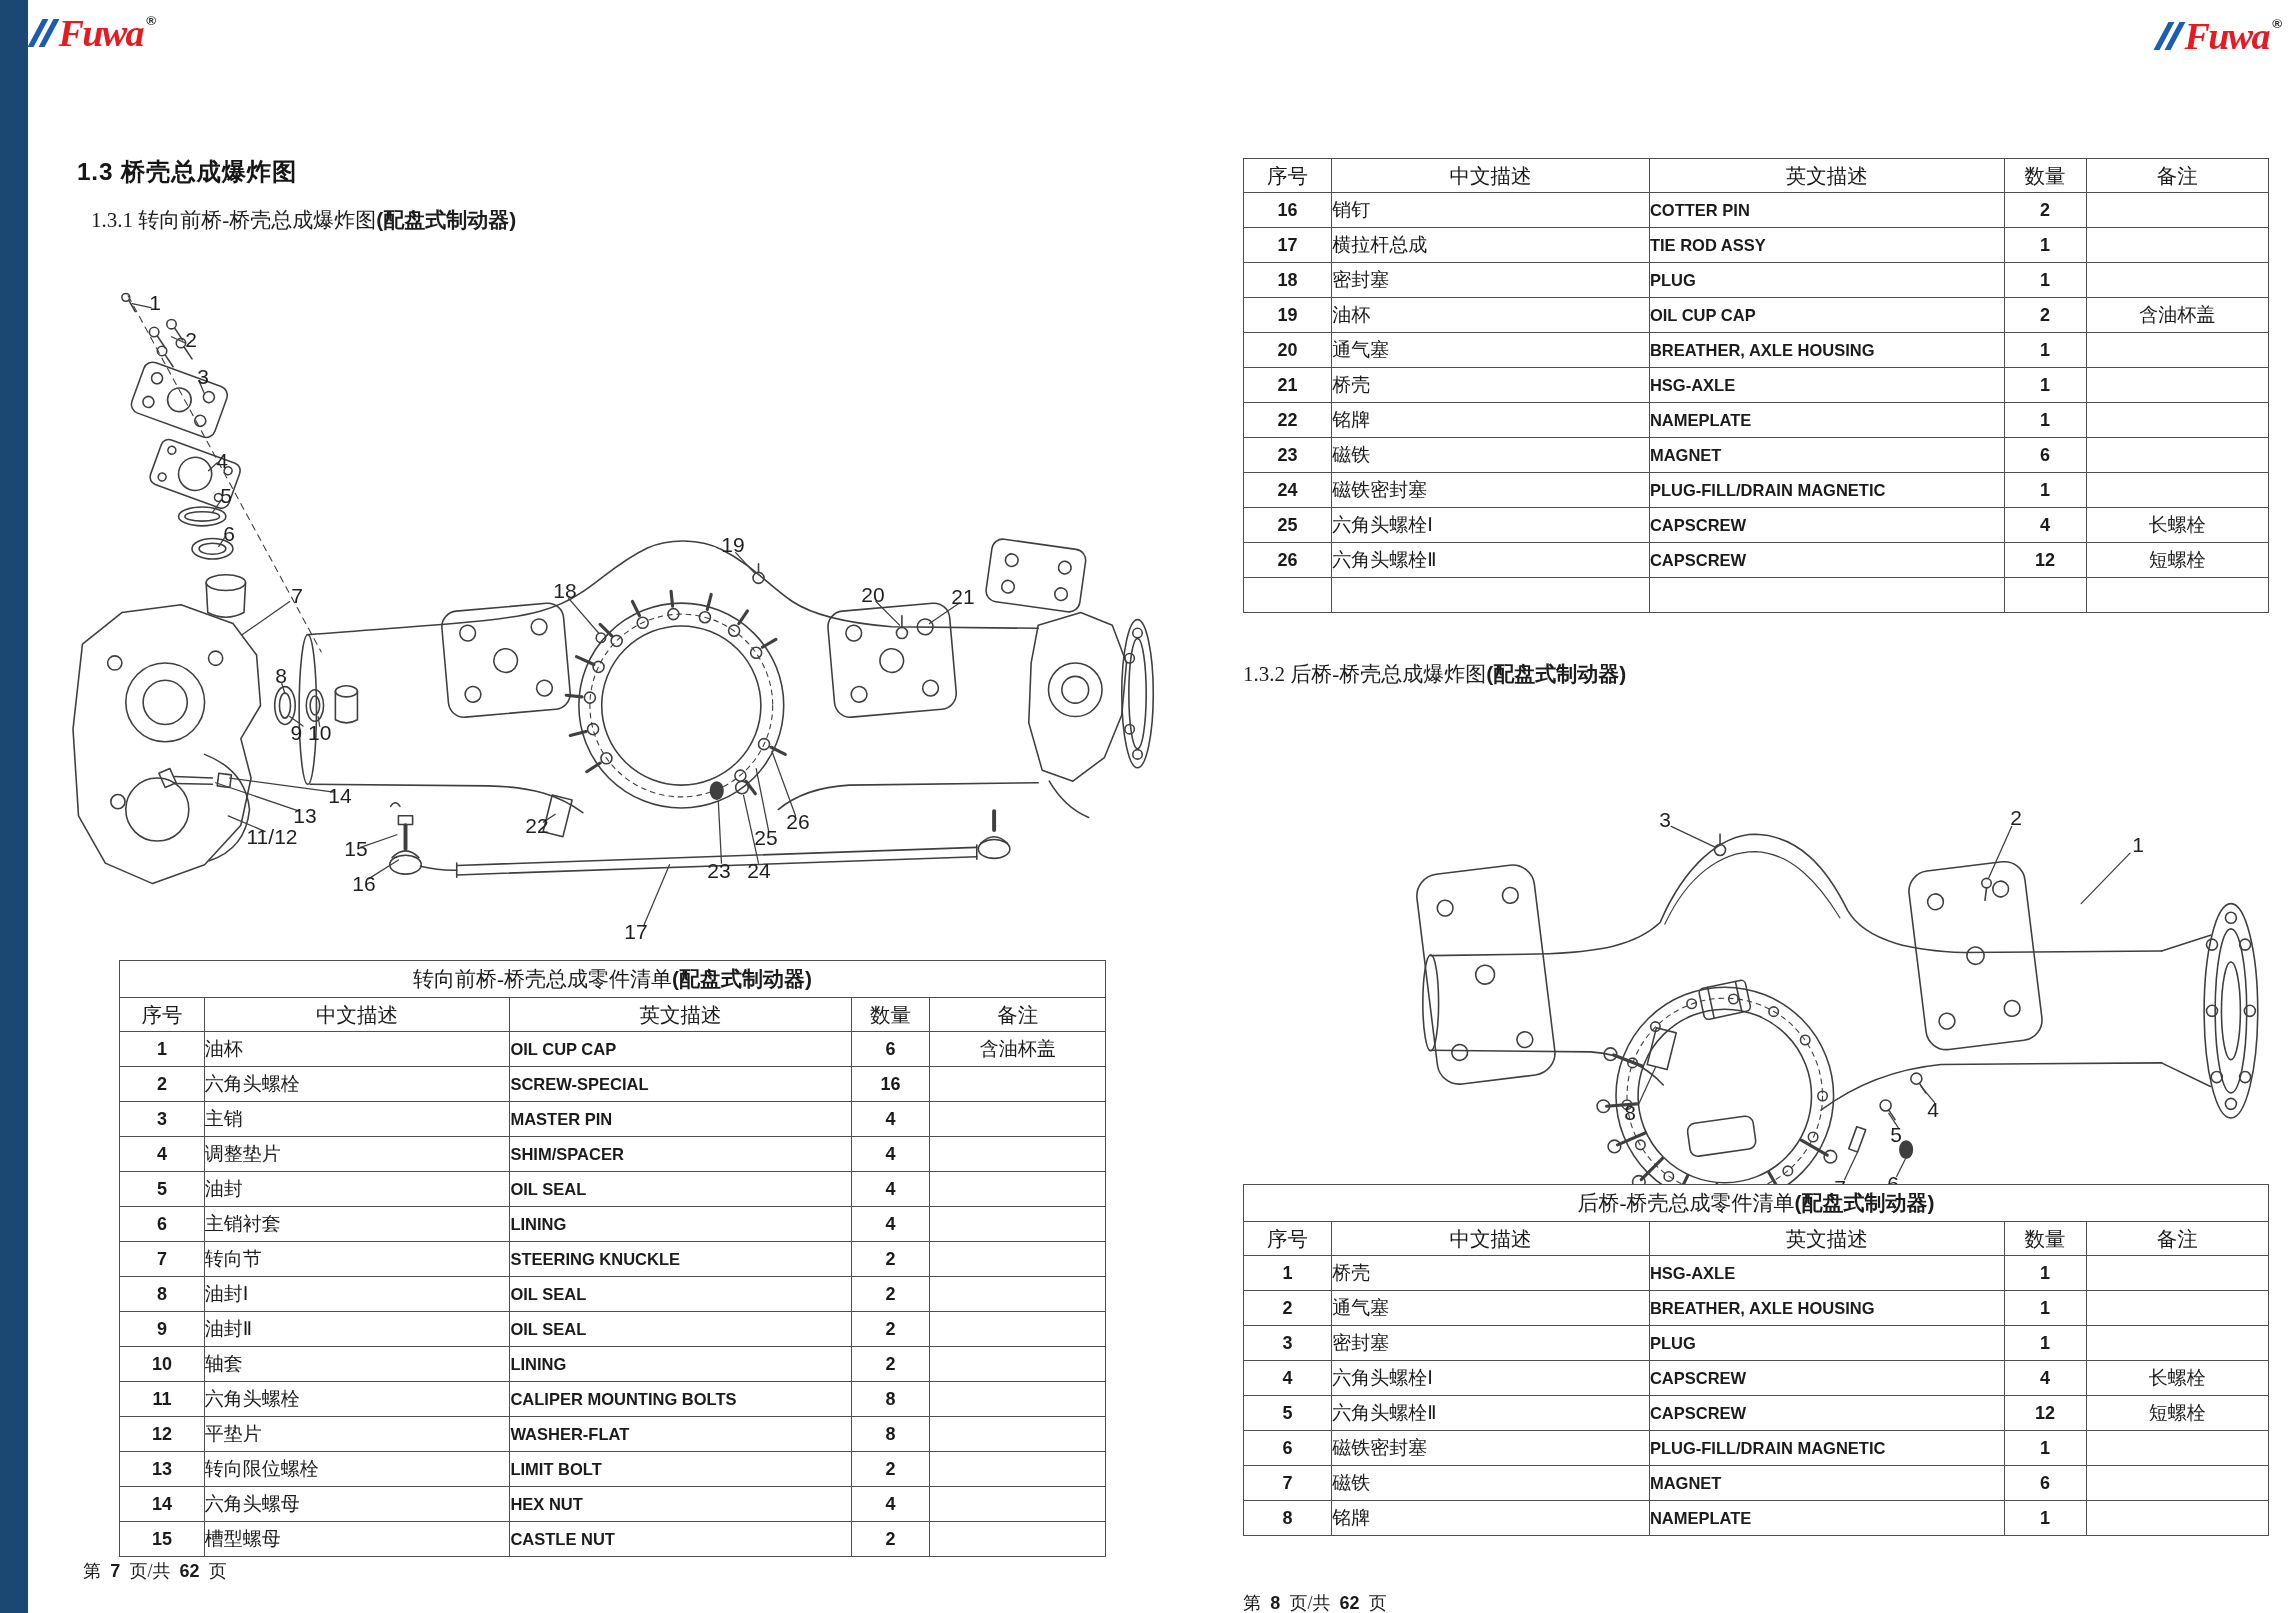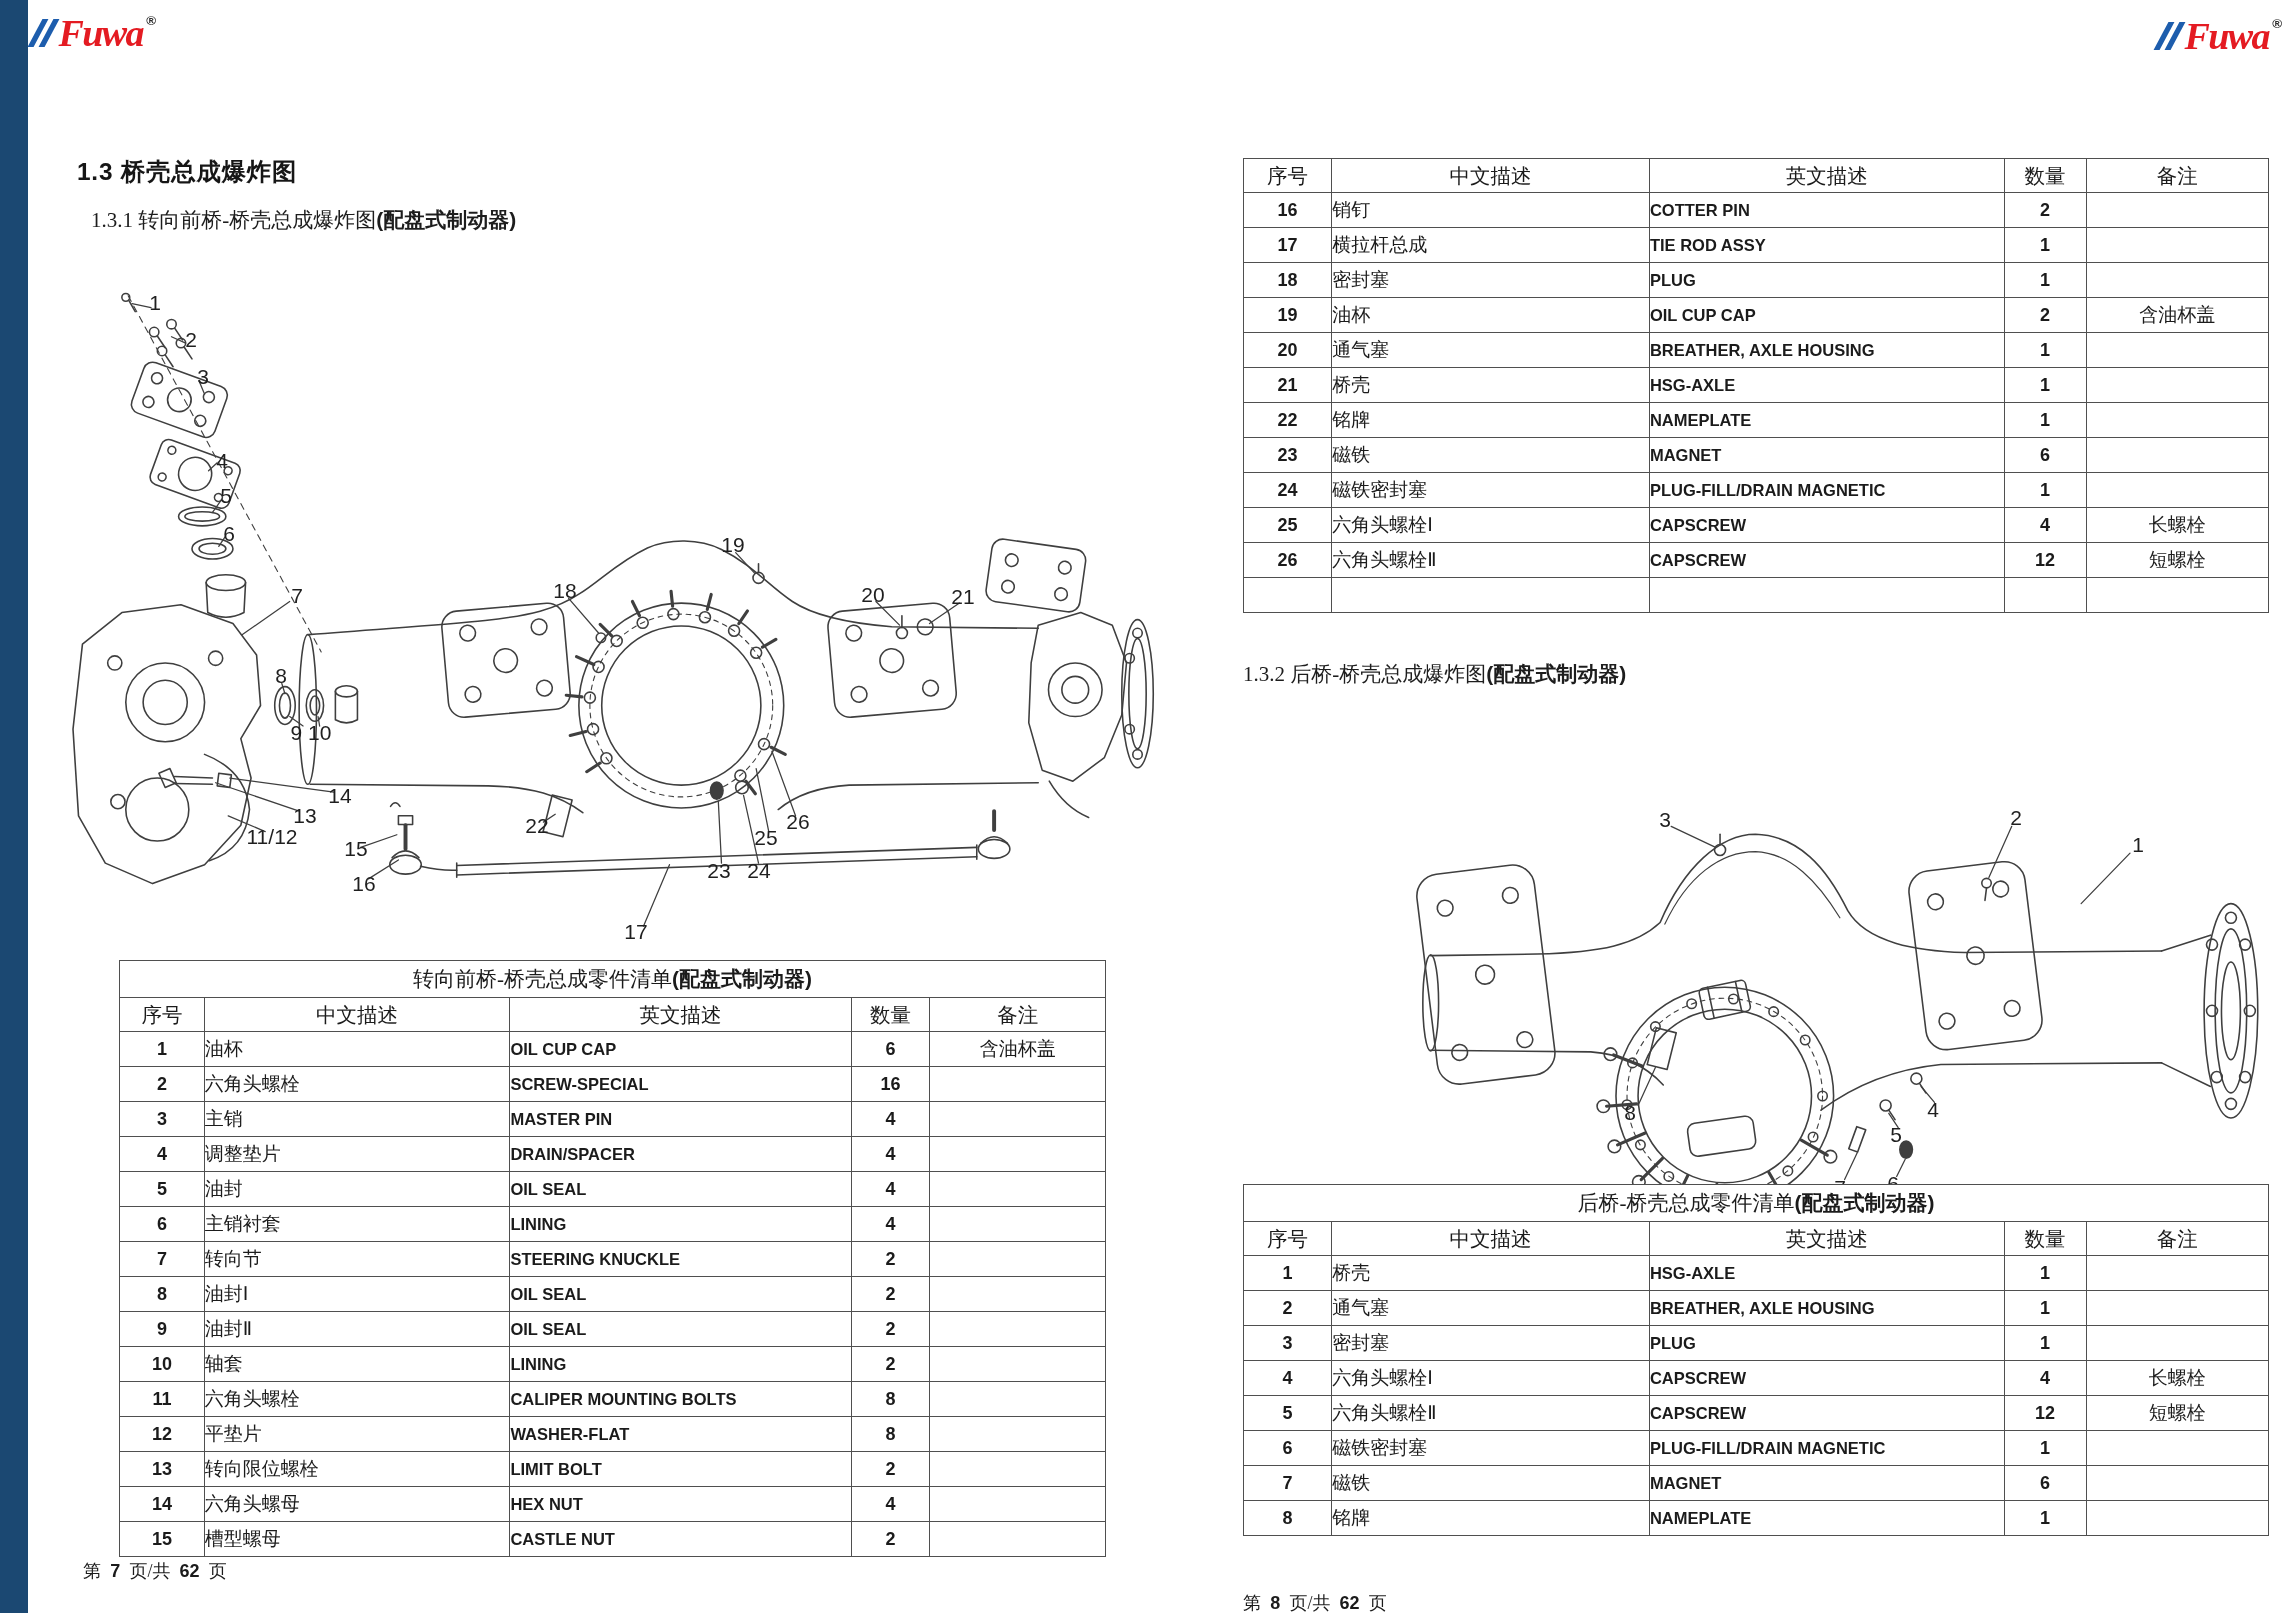--- a/index.html
+++ b/index.html
@@ -409,21 +409,21 @@
         <tr class="data-row">
           <td class="c-idx">3</td>
           <td class="c-cn">主销</td>
           <td class="c-en">MASTER PIN</td>
           <td class="c-qty">4</td>
           <td class="c-rem"></td>
         </tr>
         <tr class="data-row">
           <td class="c-idx">4</td>
           <td class="c-cn">调整垫片</td>
-          <td class="c-en">DRAIN/SPACER</td>
+          <td class="c-en">SHIM/SPACER</td>
           <td class="c-qty">4</td>
           <td class="c-rem"></td>
         </tr>
         <tr class="data-row">
           <td class="c-idx">5</td>
           <td class="c-cn">油封</td>
           <td class="c-en">OIL SEAL</td>
           <td class="c-qty">4</td>
           <td class="c-rem"></td>
         </tr>

